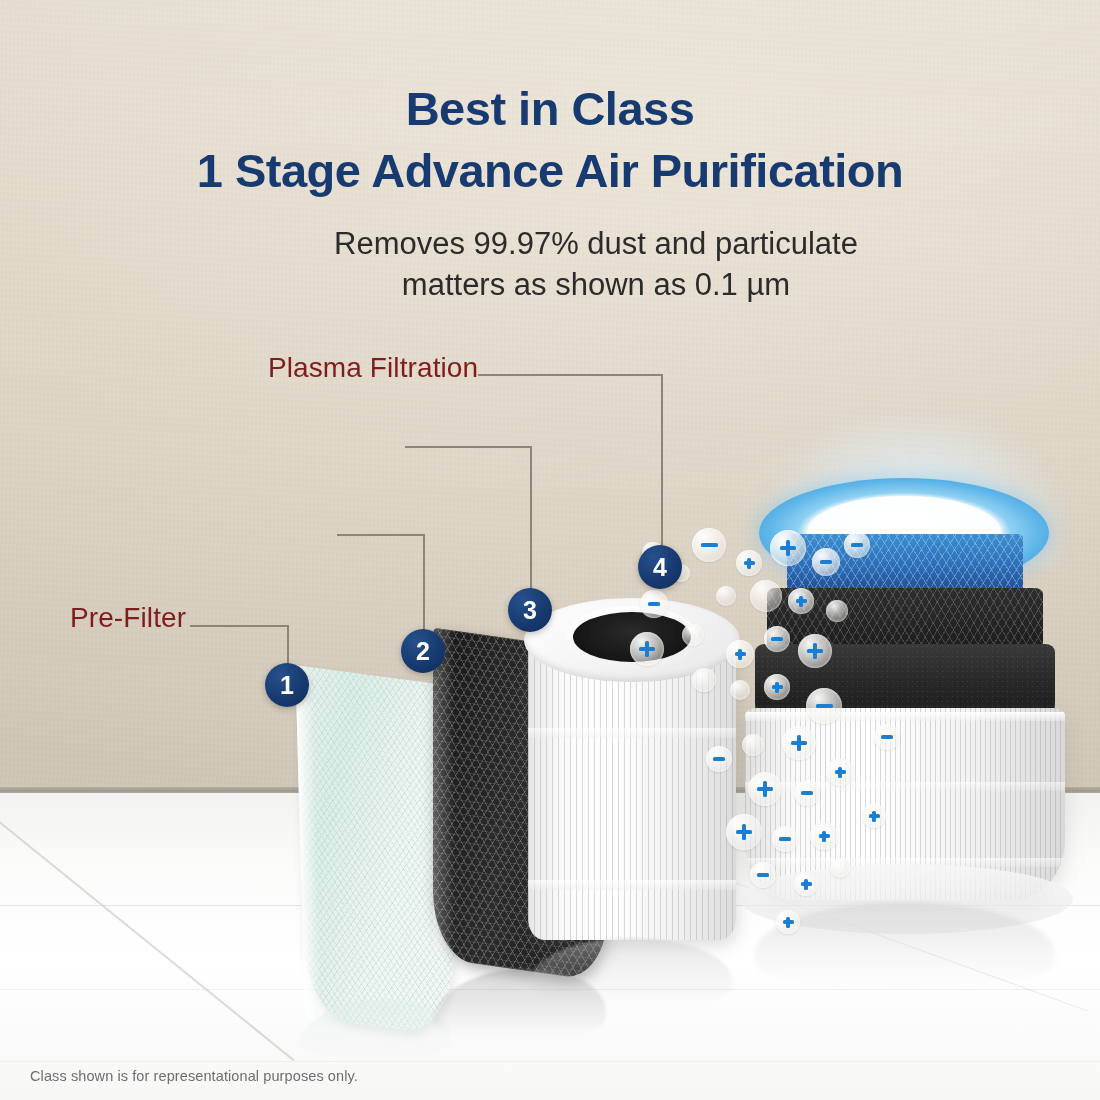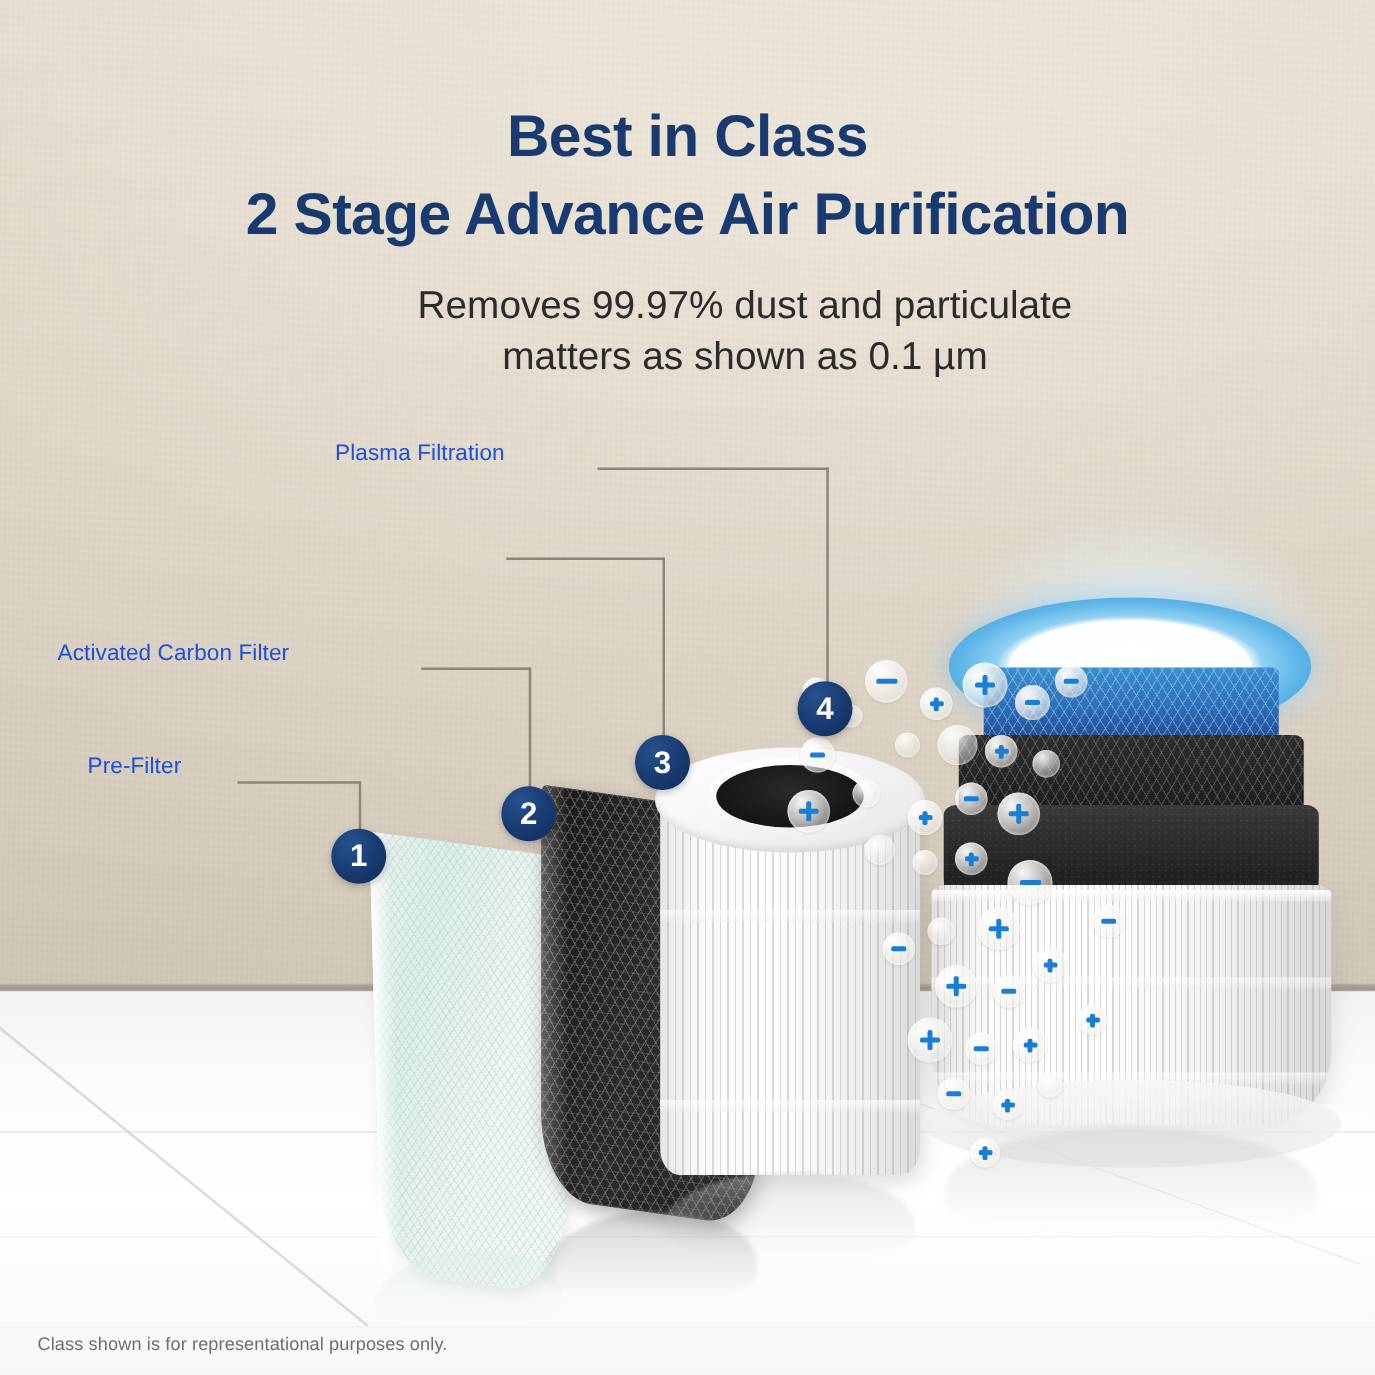--- a/index.html
+++ b/index.html
@@ -48,21 +48,21 @@
   .hl2{top:146px;font-size:47px;line-height:50px;}
   .subline{
     position:absolute;left:0;width:1100px;text-align:center;
     color:#2b2b2b;font-size:31px;line-height:41px;font-weight:400;margin-left:46px;
   }
   .sub1{top:223px;}
   .sub2{top:264px;}
 
   
   .calloutlabel{
-    position:absolute;color:#1d4ed8;font-size:18px;white-space:nowrap;
+    position:absolute;color:#7f1d1d;font-size:28px;white-space:nowrap;
     font-weight:400;letter-spacing:.1px;
   }
   .lbl-plasma{left:268px;top:352px;}
   .lbl-hepa{left:140px;top:425px;}
   .lbl-carbon{left:46px;top:512px;}
   .lbl-pre{left:70px;top:602px;}
 
   
   .ld{position:absolute;background:#8d857a;}
   .ld-h{height:1.6px;}
@@ -290,21 +290,21 @@
       <div class="tline" style="left:-40px;top:-4px;width:430px;height:1.6px;transform:rotate(39deg);"></div>
 
       <div class="tline" style="left:600px;top:40px;width:520px;height:1.4px;transform:rotate(20deg);opacity:.5;"></div>
       <div class="tseam" style="top:112px;"></div>
       <div class="tseam" style="top:196px;opacity:.6;"></div>
       <div class="tseam" style="top:268px;opacity:.45;"></div>
     </div>
   </div>
 
   <div class="headline hl1">Best in Class</div>
-  <div class="headline hl2">2 Stage Advance Air Purification</div>
+  <div class="headline hl2">1 Stage Advance Air Purification</div>
   <div class="subline sub1">Removes 99.97% dust and particulate</div>
   <div class="subline sub2">matters as shown as 0.1 µm</div>
 
   <div class="prefilter">
     <div class="prefilter-mesh"></div>
     <div class="prefilter-edge"></div>
   </div>
   <div class="prefilter-refl"></div>
 
   <div class="carbon">
@@ -446,21 +446,20 @@
   <div class="ld ld-h" style="left:405px;top:446px;width:126px;"></div>
   <div class="ld ld-v" style="left:530px;top:446px;height:150px;"></div>
 
   <div class="ld ld-h" style="left:337px;top:534px;width:87px;"></div>
   <div class="ld ld-v" style="left:423px;top:534px;height:103px;"></div>
 
   <div class="ld ld-h" style="left:190px;top:625px;width:98px;"></div>
   <div class="ld ld-v" style="left:287px;top:625px;height:46px;"></div>
 
   <div class="calloutlabel lbl-plasma">Plasma Filtration</div>
-  <div class="calloutlabel lbl-carbon">Activated Carbon Filter</div>
   <div class="calloutlabel lbl-pre">Pre-Filter</div>
 
   <div class="badge b1">1</div>
   <div class="badge b2">2</div>
   <div class="badge b3">3</div>
   <div class="badge b4">4</div>
 
   <div class="footnote">Class shown is for representational purposes only.</div>
 
 </div>

